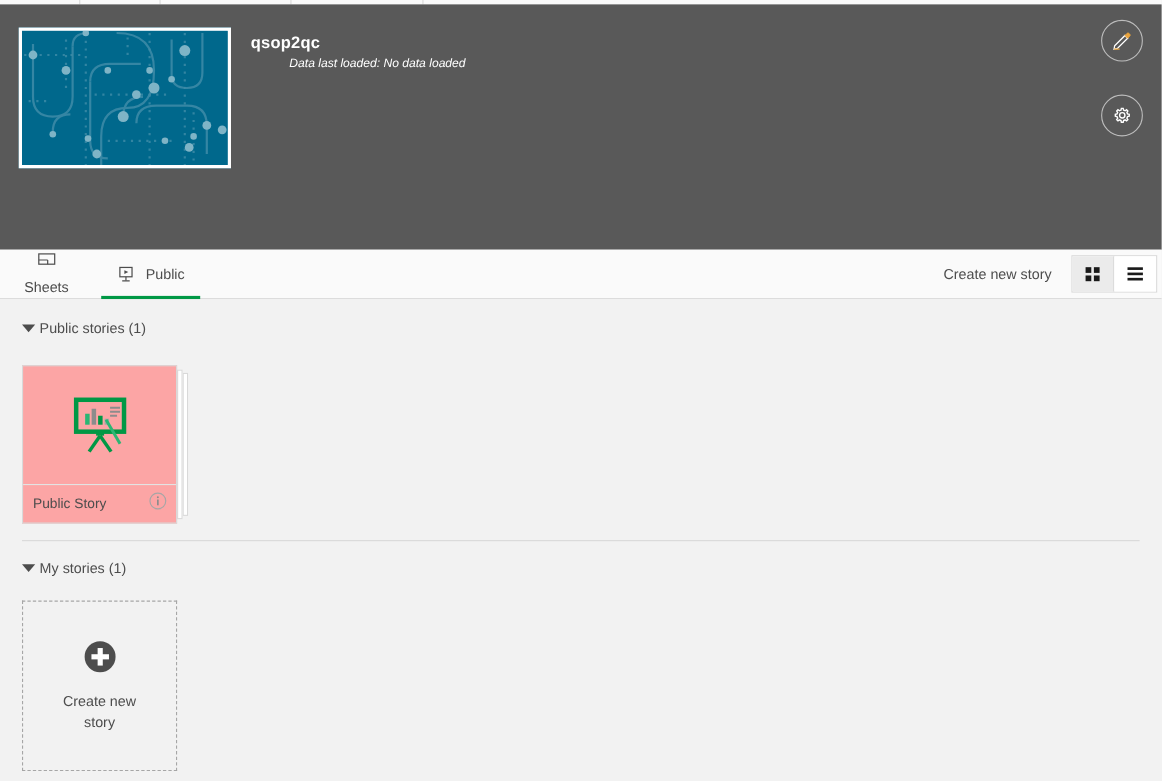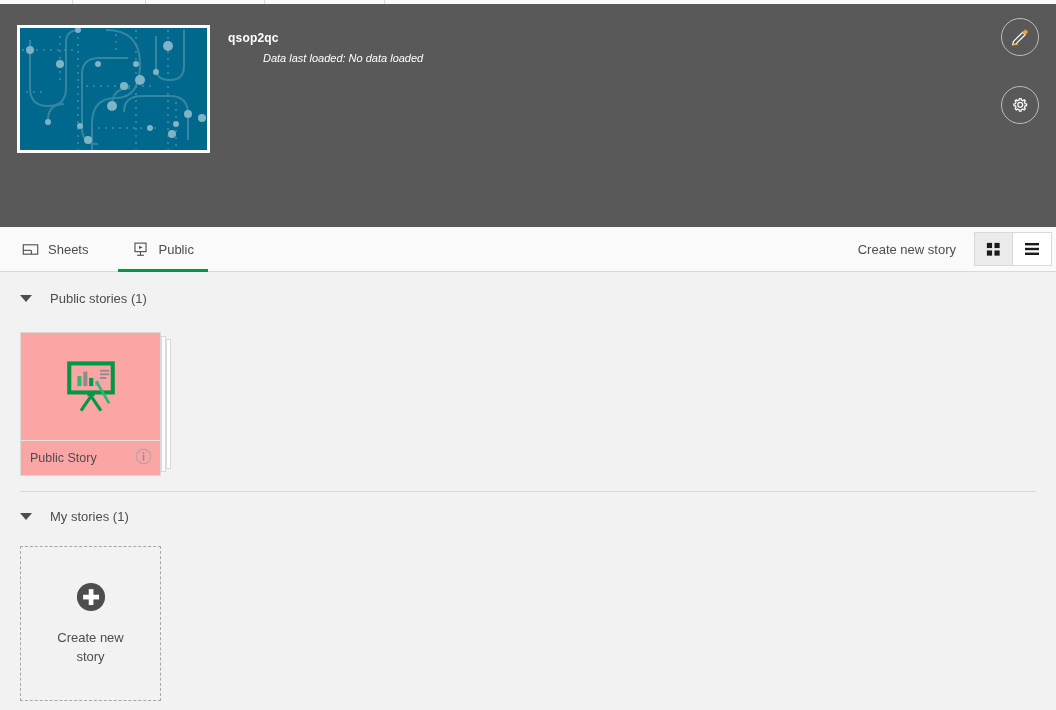--- a/index.html
+++ b/index.html
@@ -29,21 +29,21 @@
     position: absolute; left: 17px; top: 21px;
     width: 193px; height: 128px;
     border: 3px solid #ffffff;
     background: #00688c;
     overflow: hidden;
   }
   .app-thumb svg { display: block; }
 
   .app-title {
     position: absolute; left: 228px; top: 27px;
-    font-size: 12px; font-weight: bold; color: #ffffff;
+    font-size: 15px; font-weight: bold; color: #ffffff;
     letter-spacing: .2px;
     text-align: center;
   }
   .app-subtitle {
     position: absolute; left: 228px; top: 48px;
     font-size: 11px; font-style: italic; color: #ffffff; margin-left: 35px;
   }
 
   .round-btn {
     position: absolute; right: 17px;
@@ -64,21 +64,21 @@
     display: flex; align-items: center;
   }
   .tab {
     position: relative;
     height: 45px;
     display: flex; align-items: center; gap: 9px;
     padding: 0 22px;
     cursor: pointer;
     color: #4d4d4d; font-size: 13px;
   }
-  .tab:first-child { padding-left: 22px; }
+  .tab:first-child { padding-left: 22px; flex-direction: column; }
   .tab.active::after {
     content: ""; position: absolute;
     left: 8px; right: 8px; bottom: 0; height: 3px;
     background: #009845;
   }
   .tab-label { white-space: nowrap; }
 
   .tabbar-right {
     margin-left: auto; display: flex; align-items: center; height: 45px;
   }
@@ -99,21 +99,21 @@
   .view-btn:last-child { border-right: none; }
   .view-btn.selected { background: #ebebeb; }
 
   
   .content {
     position: absolute; top: 272px; left: 0;
     width: 1056px; height: 438px;
     background: #f2f2f2;
   }
   .section-head {
-    display: flex; align-items: center; gap: 18px;
+    display: flex; align-items: center; gap: 4px;
     font-size: 13px; color: #4d4d4d;
     padding-left: 20px;
     cursor: pointer;
   }
   .caret {
     width: 0; height: 0;
     border-left: 6px solid transparent;
     border-right: 6px solid transparent;
     border-top: 7px solid #4d4d4d;
   }

